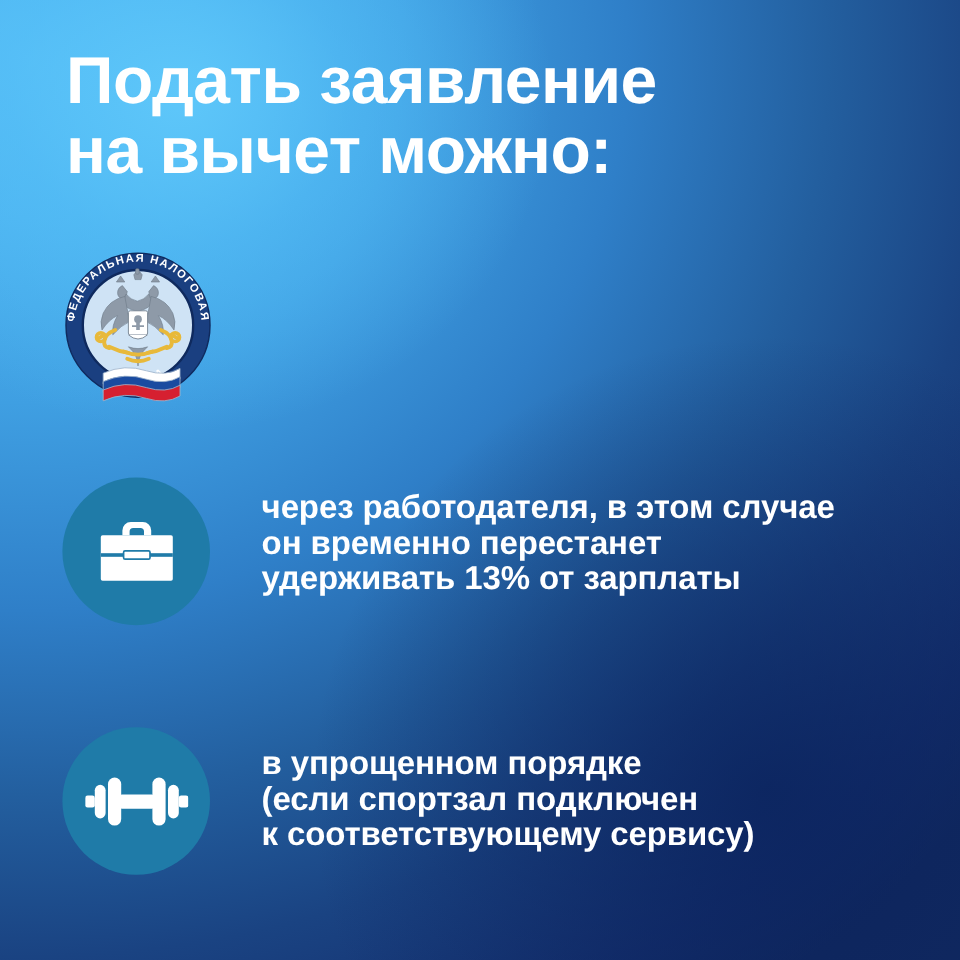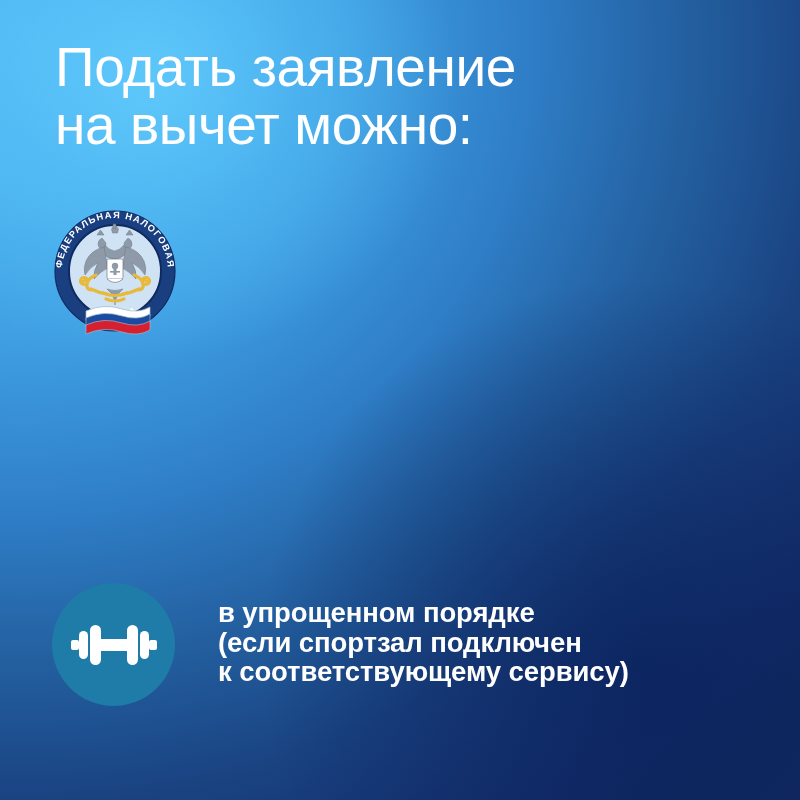--- a/index.html
+++ b/index.html
@@ -52,36 +52,36 @@
 
   
   #title {
     position: absolute;
     left: 55px;
     top: 38px;
     width: 700px;
     color: #ffffff;
     font-size: 55px;
     line-height: 58px;
-    font-weight: normal;
+    font-weight: bold;
     letter-spacing: -0.4px;
     white-space: pre-line;
   }
 
   
   .row {
     position: absolute;
     left: 0;
     width: 800px;
     display: flex;
     align-items: flex-start;
   }
   #row-0 { top: 205px; }
   #row-1 { top: 390px; }
-  #row-2 { top: 575px; }
+  #row-2 { top: 598px; }
 
   .icon-cell {
     width: 218px;
     min-width: 218px;
     height: 140px;
     position: relative;
   }
 
   .row-text {
     color: #ffffff;
@@ -194,20 +194,39 @@
           <g stroke="#9fb4cc" stroke-width="0.7">
             <path d="M36 106 q18 -8 36 -2 q16 5 28 -2 l0 9 q-12 7 -28 2 q-18 -6 -36 2 z" fill="#ffffff"></path>
             <path d="M36 113 q18 -8 36 -2 q16 5 28 -2 l0 9 q-12 7 -28 2 q-18 -6 -36 2 z" fill="#1a4ba0"></path>
             <path d="M36 120 q18 -8 36 -2 q16 5 28 -2 l0 9 q-12 7 -28 2 q-18 -6 -36 2 z" fill="#d62030"></path>
           </g>
         </svg>
       </div>
     </div>
   </div>
 
+  <div class="row layer" id="row-1">
+    <div class="icon-cell">
+      <div class="badge">
+        <svg viewBox="0 0 72 64" width="72" height="64" aria-hidden="true">
+
+          <path d="M24 18 v-4 a7 7 0 0 1 7 -7 h10 a7 7 0 0 1 7 7 v4 h-6 v-3 a3 3 0 0 0 -3 -3 h-6 a3 3 0 0 0 -3 3 v3 z" fill="#ffffff"></path>
+
+          <rect x="6" y="18" width="60" height="38" rx="1.5" fill="#ffffff"></rect>
+
+          <rect x="6" y="33" width="60" height="3" fill="#1f7ba8"></rect>
+
+          <rect x="25" y="31" width="22" height="7" rx="1.2" fill="#ffffff" stroke="#1f7ba8" stroke-width="1.4"></rect>
+        </svg>
+      </div>
+    </div>
+    <div class="row-text">через работодателя, в этом случае
+он временно перестанет
+удерживать 13% от зарплаты</div>
+  </div>
 
   <div class="row layer" id="row-2">
     <div class="icon-cell">
       <div class="badge">
         <svg viewBox="0 0 86 48" width="86" height="48" aria-hidden="true">
           <g fill="#ffffff">
 
             <rect x="0" y="19" width="8" height="10" rx="2"></rect>
 
             <rect x="8" y="10" width="9" height="28" rx="4.5"></rect>

